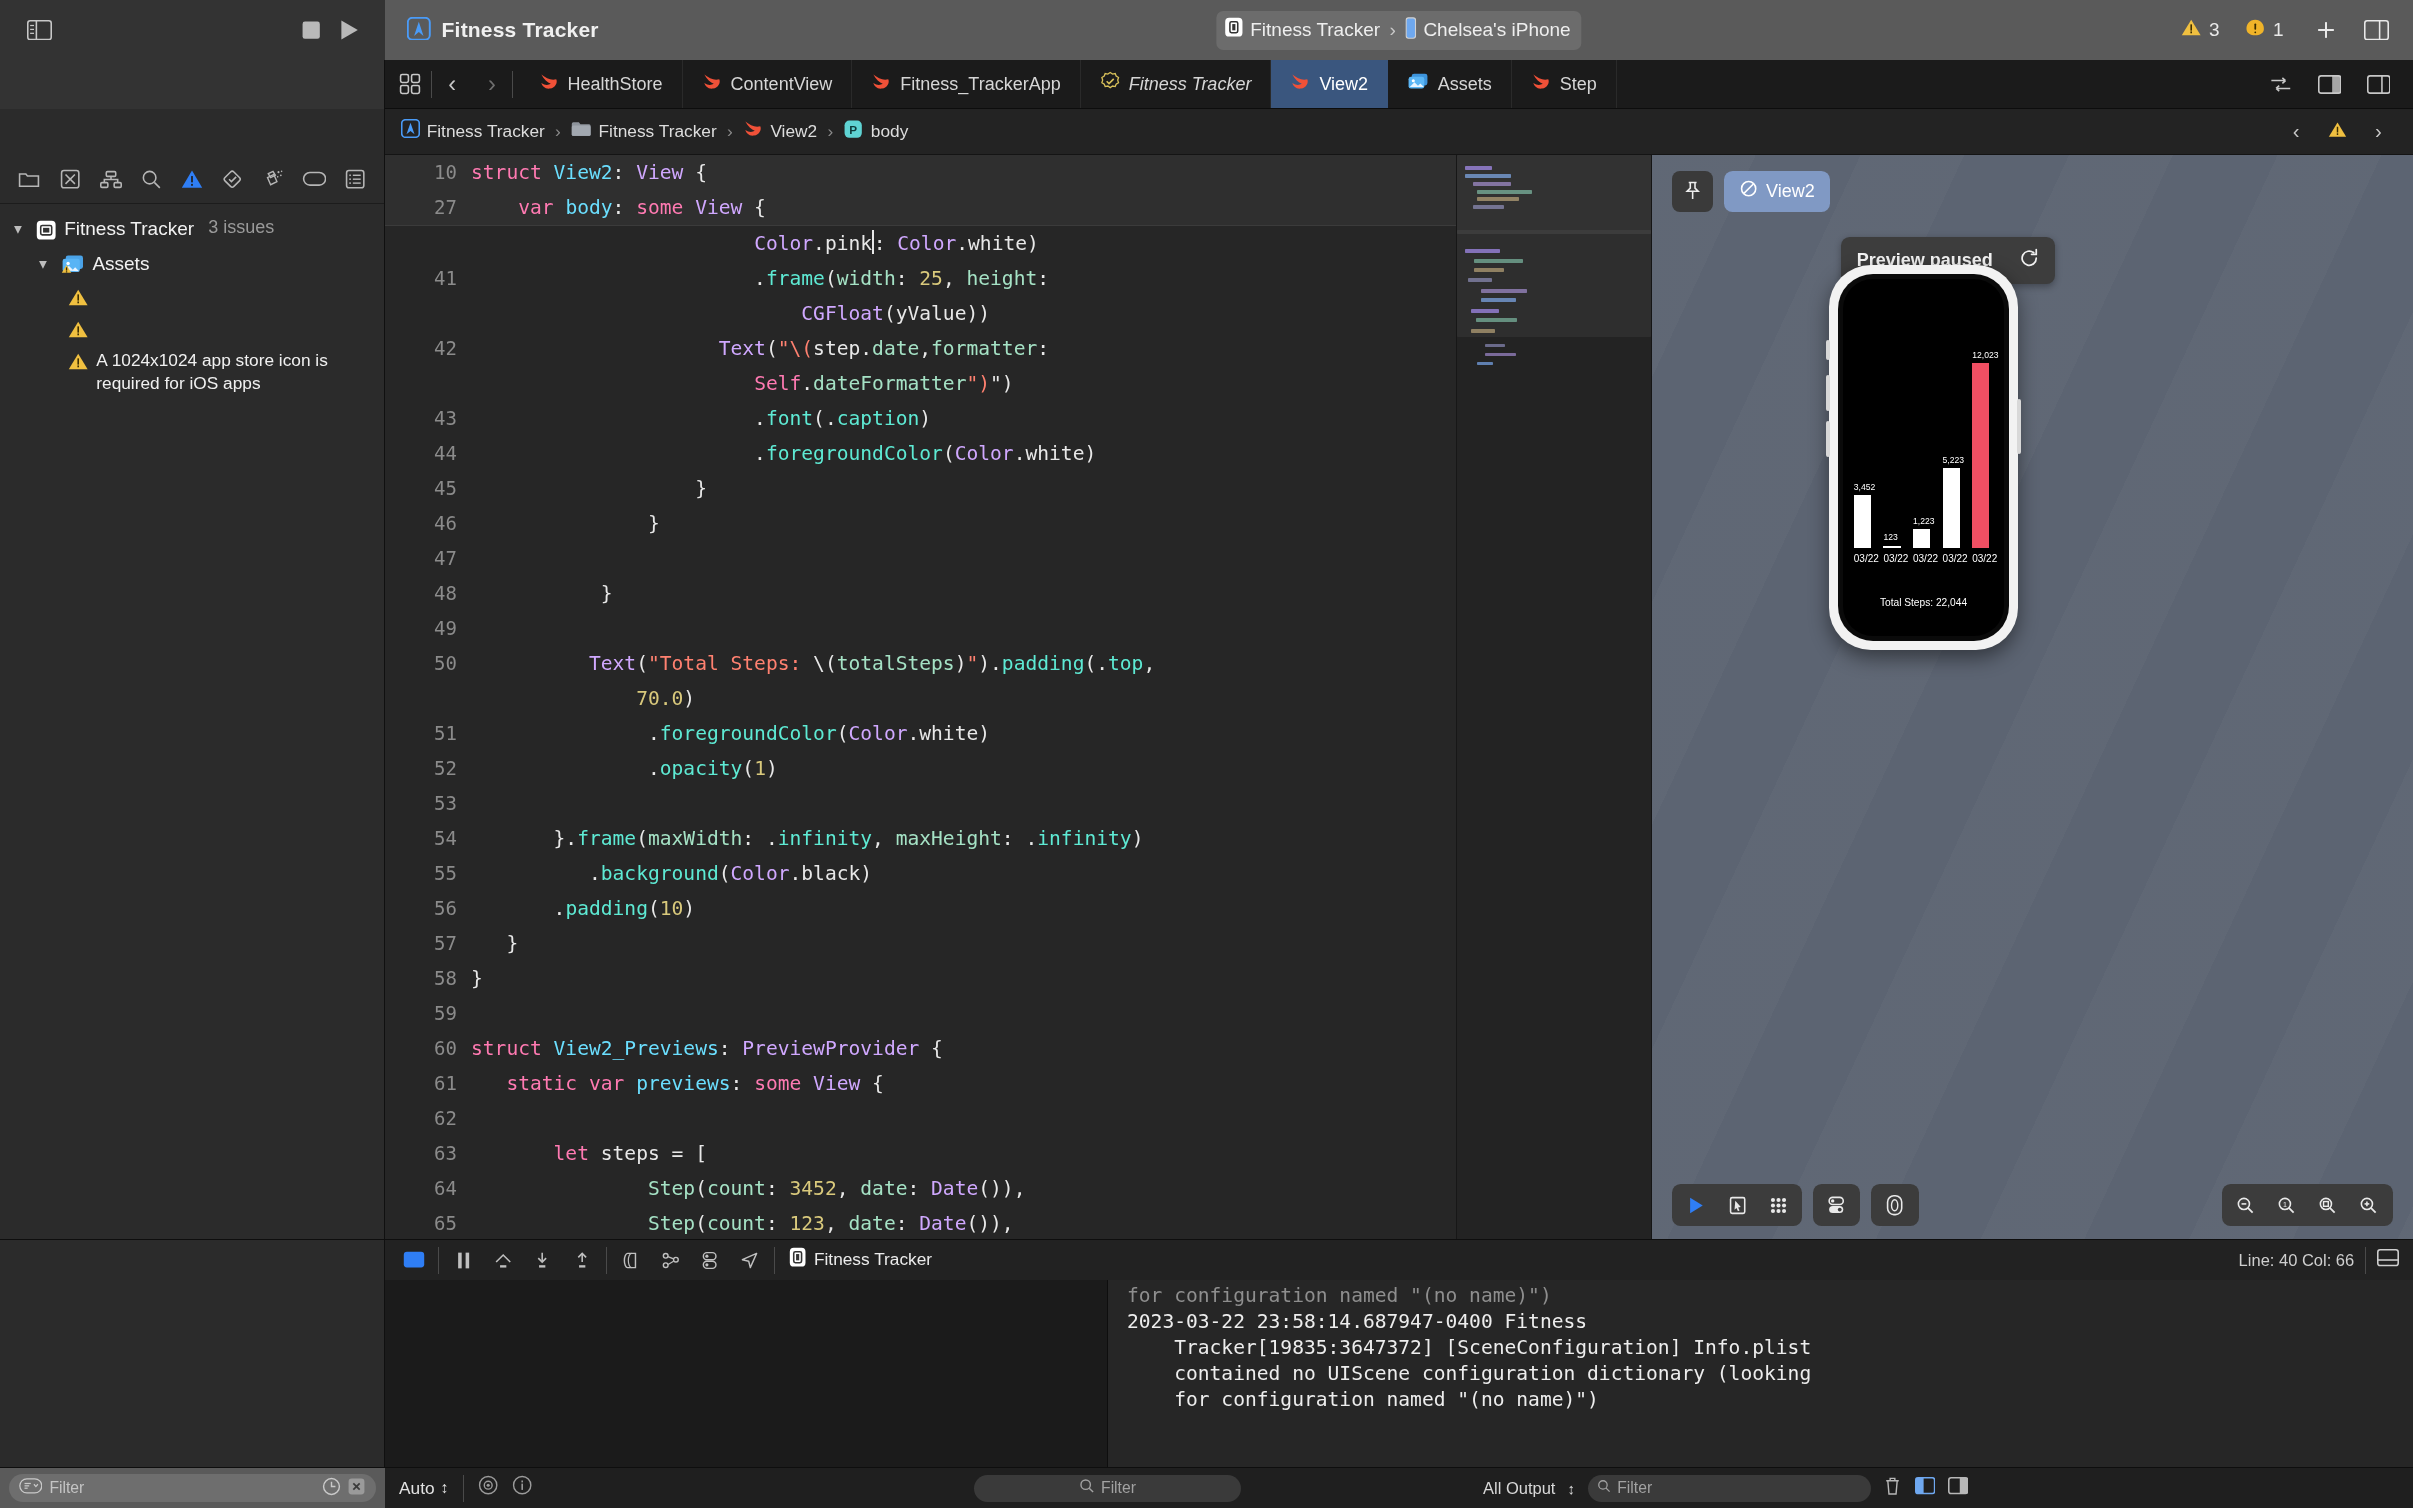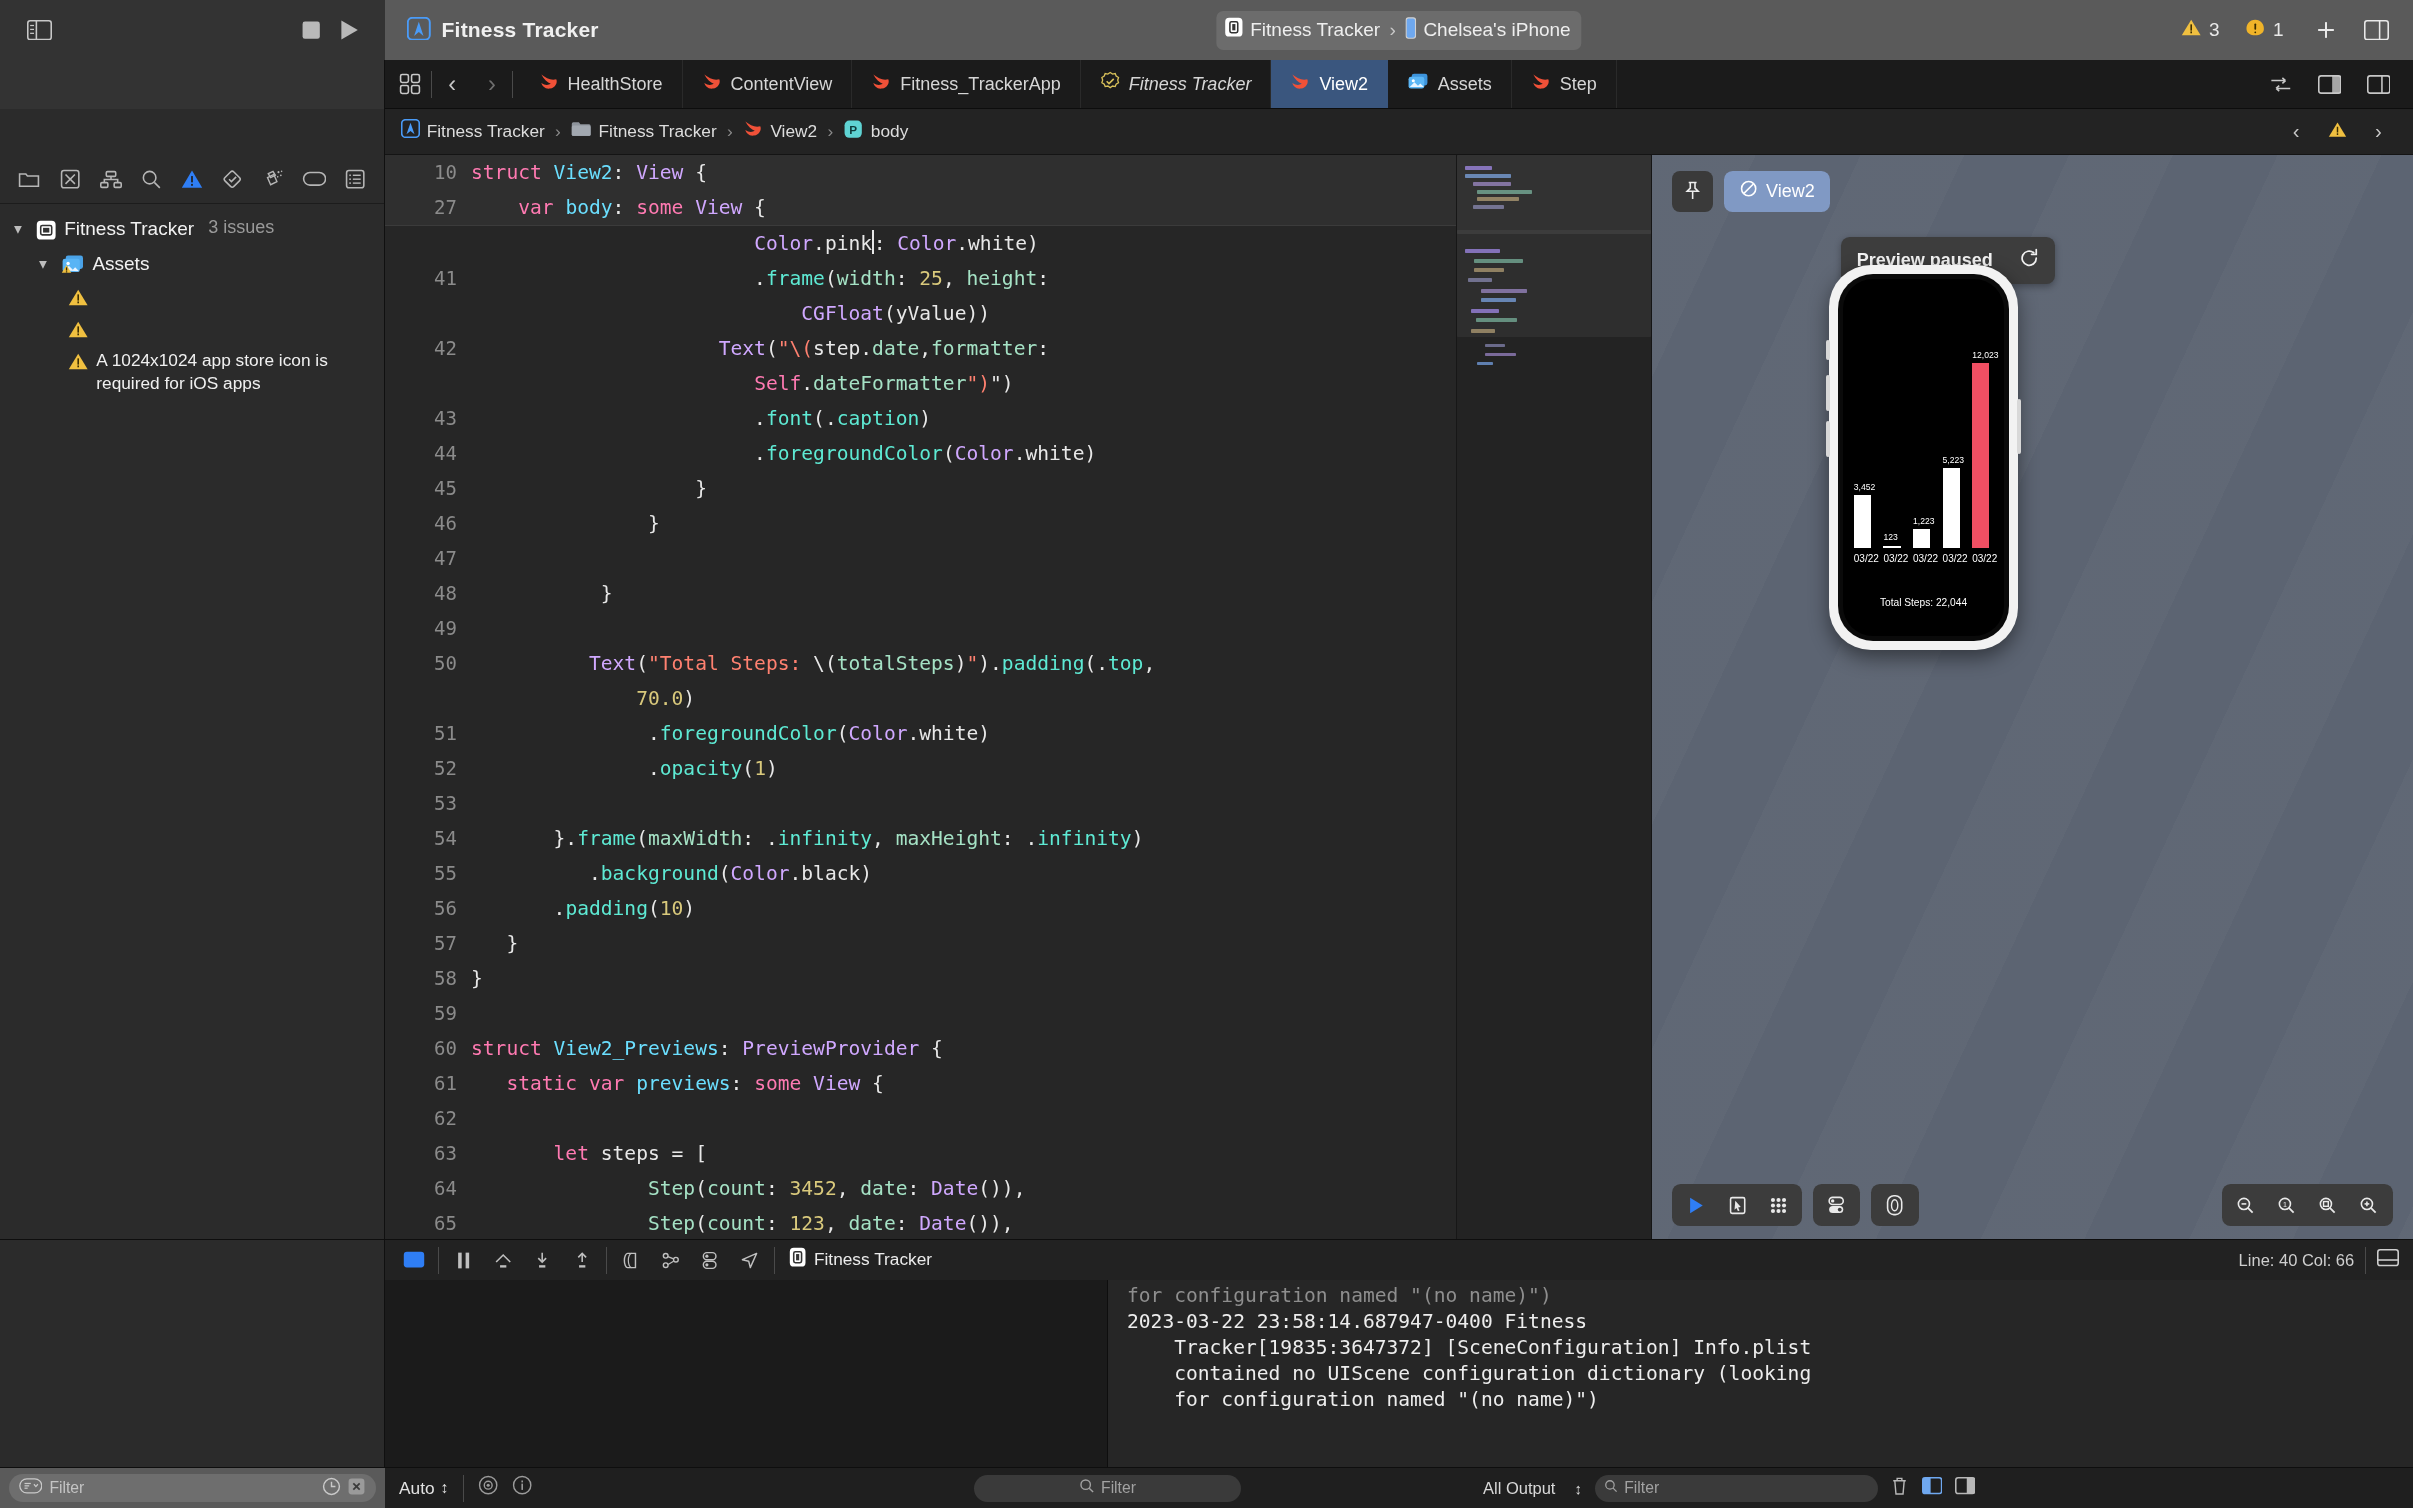--- a/index.html
+++ b/index.html
@@ -893,21 +893,21 @@
         <span>
           <svg width="15.7" height="15.7" viewBox="0 0 20 20">
               <circle cx="8.5" cy="8.5" r="6" fill="none" stroke="#a2a2a2" stroke-width="1.8"></circle>
               <line x1="13" y1="13" x2="18" y2="18" stroke="#a2a2a2" stroke-width="1.8"></line>
             </svg>
         </span>
         <span>Filter</span>
       </div>
     </div>
     <div class="sb-right">
-      <span style="display:flex;align-items:center;gap:19px; white-space:nowrap;">
+      <span style="display:flex;align-items:center;gap:12px; white-space:nowrap;">
         <span>All Output</span>
         <span style="font-size:15px;">↕</span>
       </span>
       <div class="sb-rfilter">
         <span>
           <svg width="14" height="14" viewBox="0 0 20 20">
               <circle cx="8.5" cy="8.5" r="6" fill="none" stroke="#a2a2a2" stroke-width="1.8"></circle>
               <line x1="13" y1="13" x2="18" y2="18" stroke="#a2a2a2" stroke-width="1.8"></line>
             </svg>
         </span>

